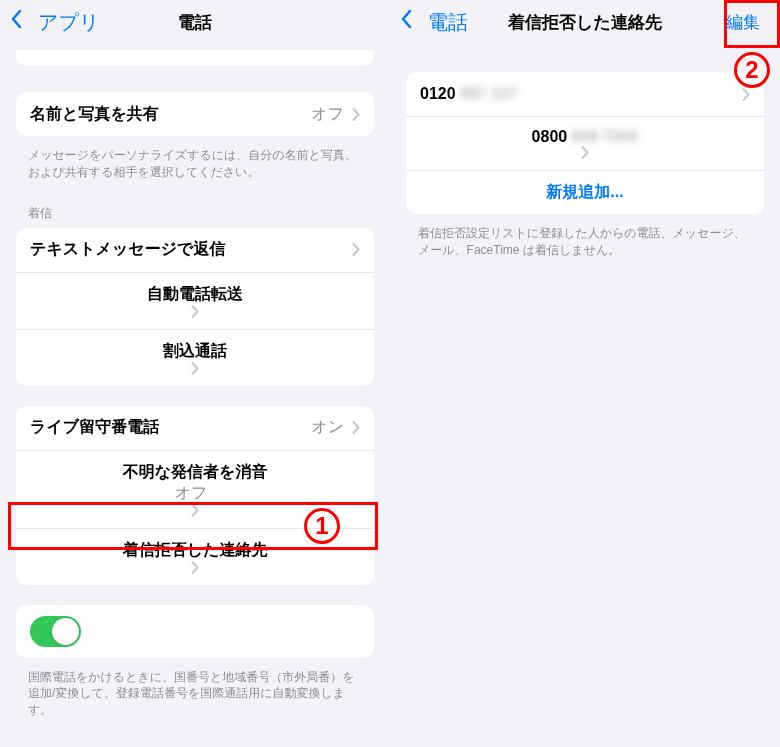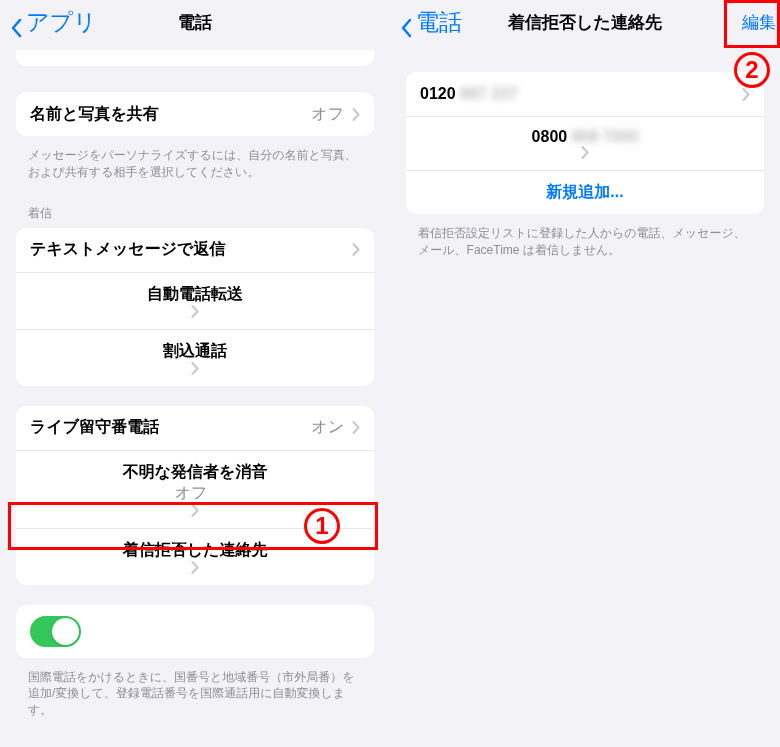--- a/index.html
+++ b/index.html
@@ -33,33 +33,34 @@
       position: absolute;
       left: 0;
       right: 0;
       text-align: center;
       font-size: 17px;
       font-weight: 600;
       color: #000;
     }
     .back-btn {
       display: flex;
-      align-items: flex-end;
+      align-items: flex-start;
       color: #007aff;
-      font-size: 23px;
+      font-size: 20px;
       z-index: 1;
+      gap: 12px;
     }
     .back-chevron {
       width: 12px;
       height: 20px;
       margin-right: 4px;
     }
     .edit-btn {
       position: absolute;
-      right: 4px;
+      right: 20px;
       color: #007aff;
       font-size: 17px;
       z-index: 1;
     }
     .content {
       flex: 1;
       overflow: hidden;
       padding-top: 6px;
     }
     .group {

